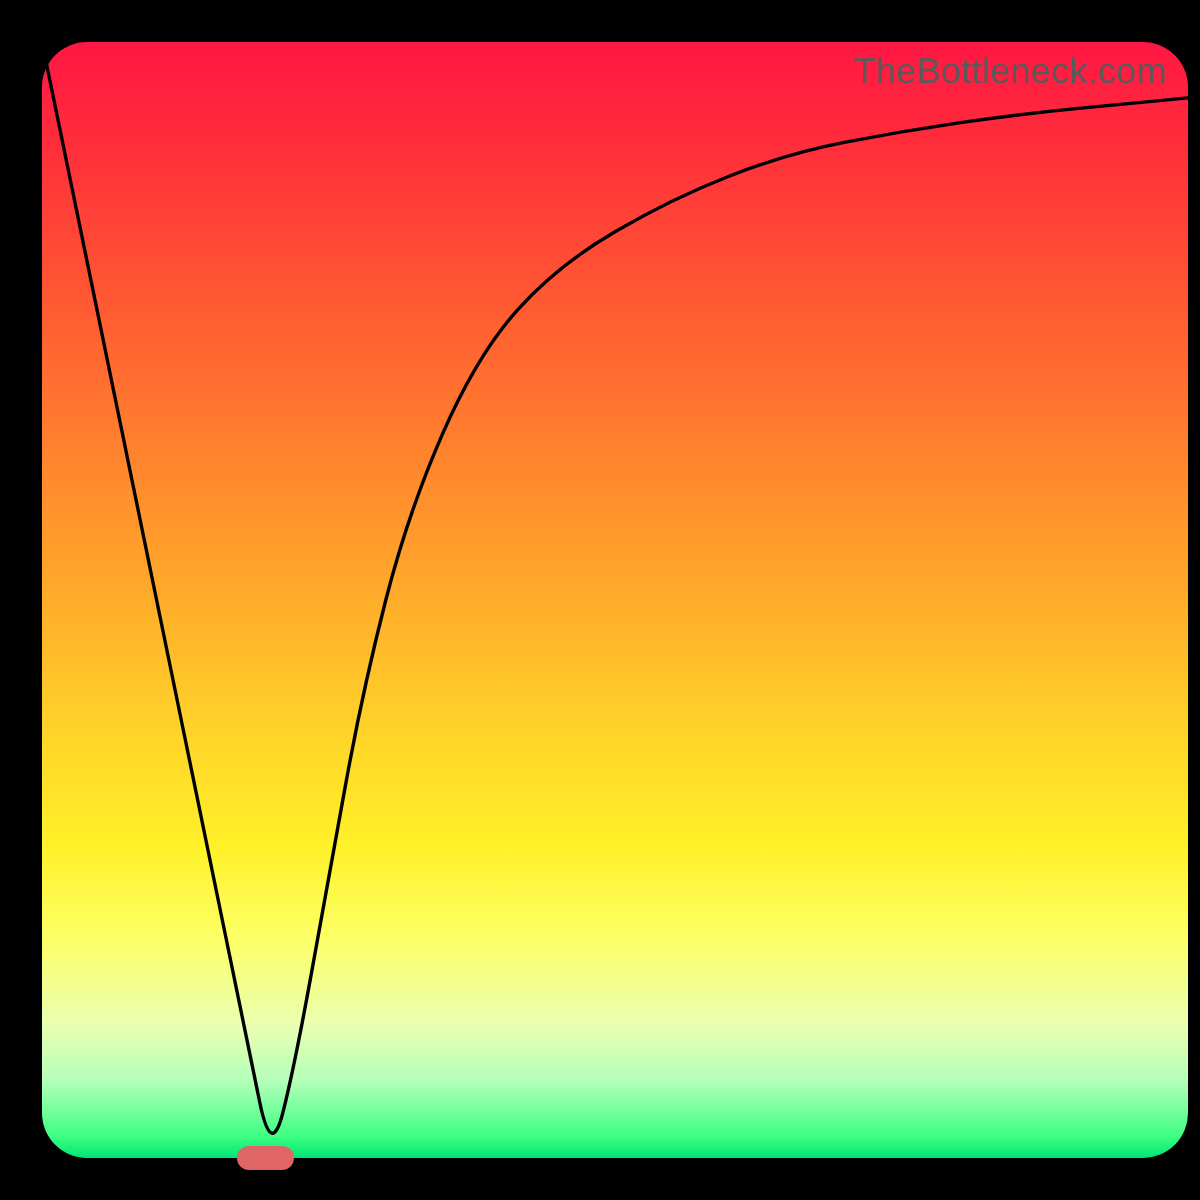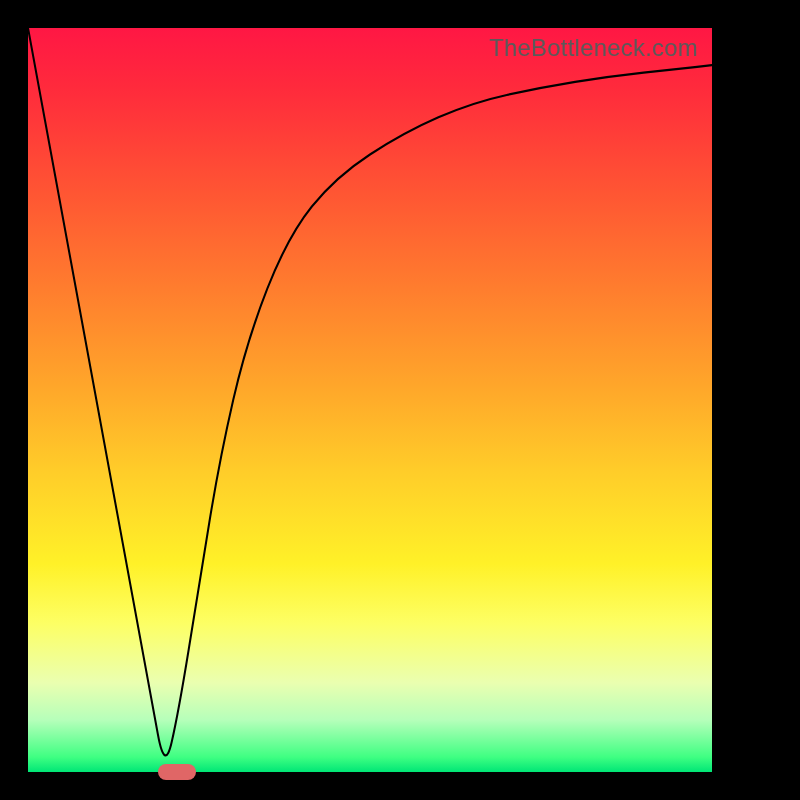--- a/index.html
+++ b/index.html
@@ -14,36 +14,37 @@
   .frame {
     position: relative;
     width: 800px;
     height: 800px;
     background: #000;
   }
   .plot-area {
     position: absolute;
     left: 28px;
     top: 28px;
-    width: 684px;
+    width: 764px;
     height: 744px;
     background: linear-gradient(to bottom,
       #ff1744 0%,
       #ff2a3c 8%,
       #ff5533 22%,
       #ff7d2e 35%,
       #ffa62a 48%,
       #ffce29 60%,
       #fff128 72%,
       #fdff64 80%,
       #eaffb0 88%,
       #b6ffba 93%,
       #3fff82 98%,
       #00e676 100%
     );
+    border-radius: 30px;
   }
   .watermark {
     position: absolute;
     top: 6px;
     right: 14px;
     color: #5a5a5a;
     font-size: 24px;
     font-weight: 500;
     letter-spacing: 0.2px;
     user-select: none;

